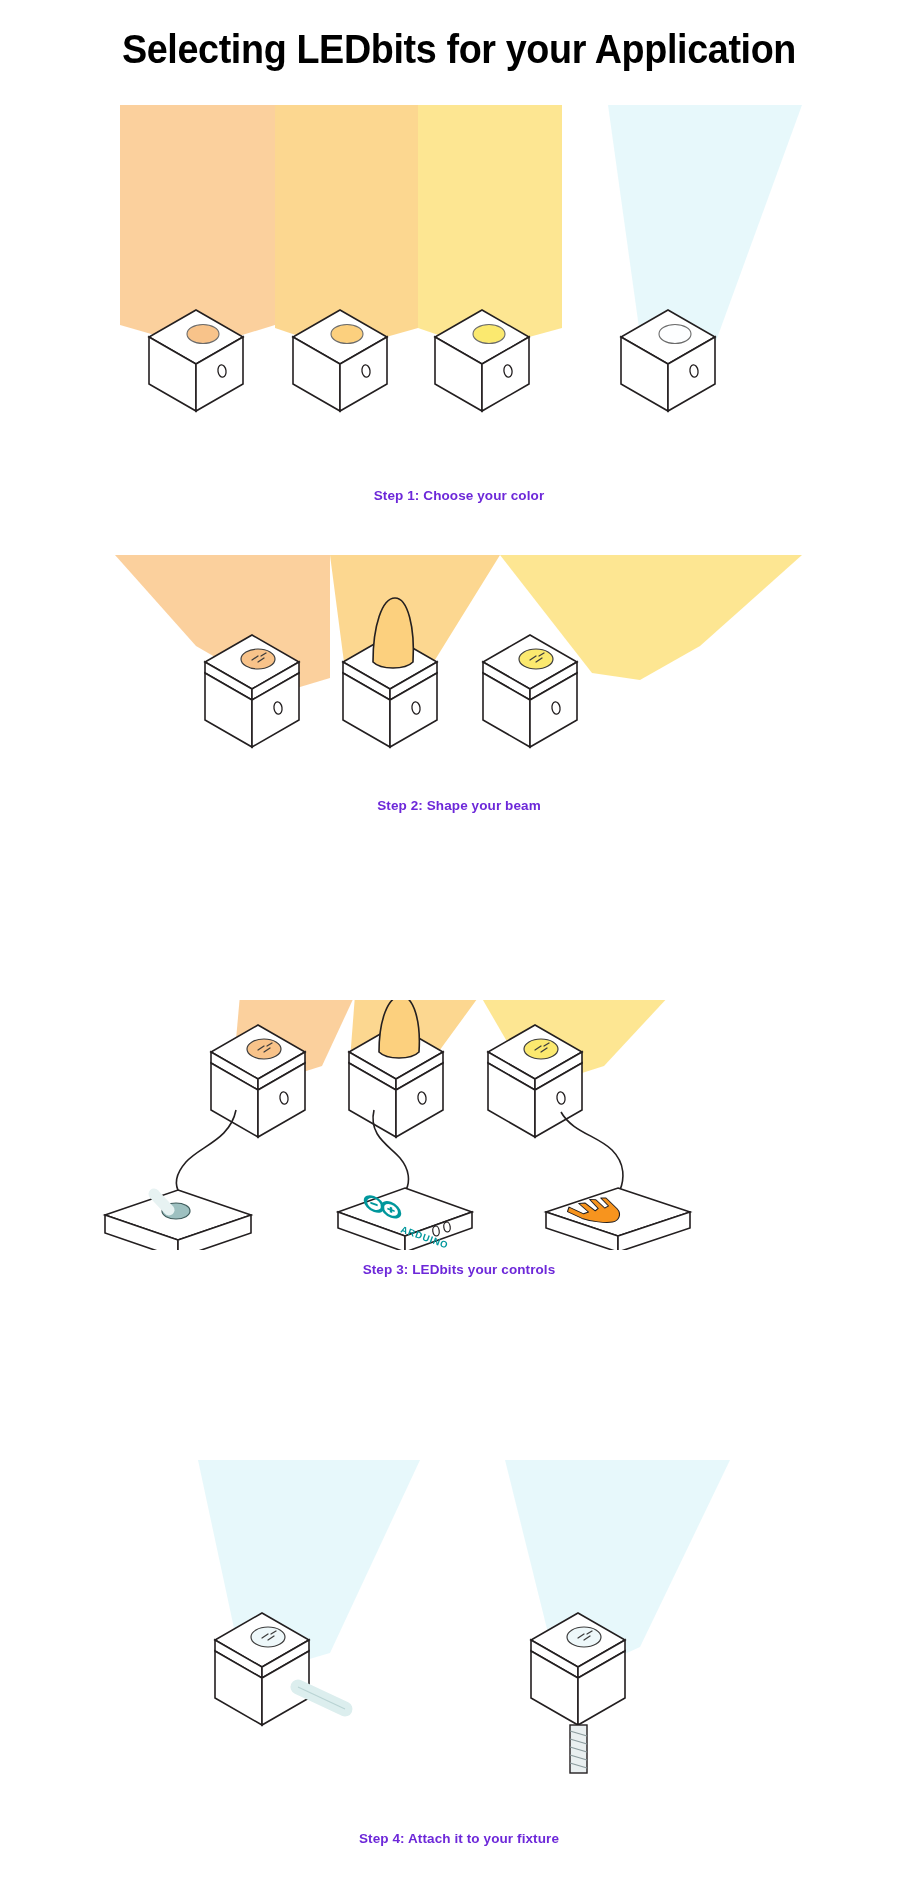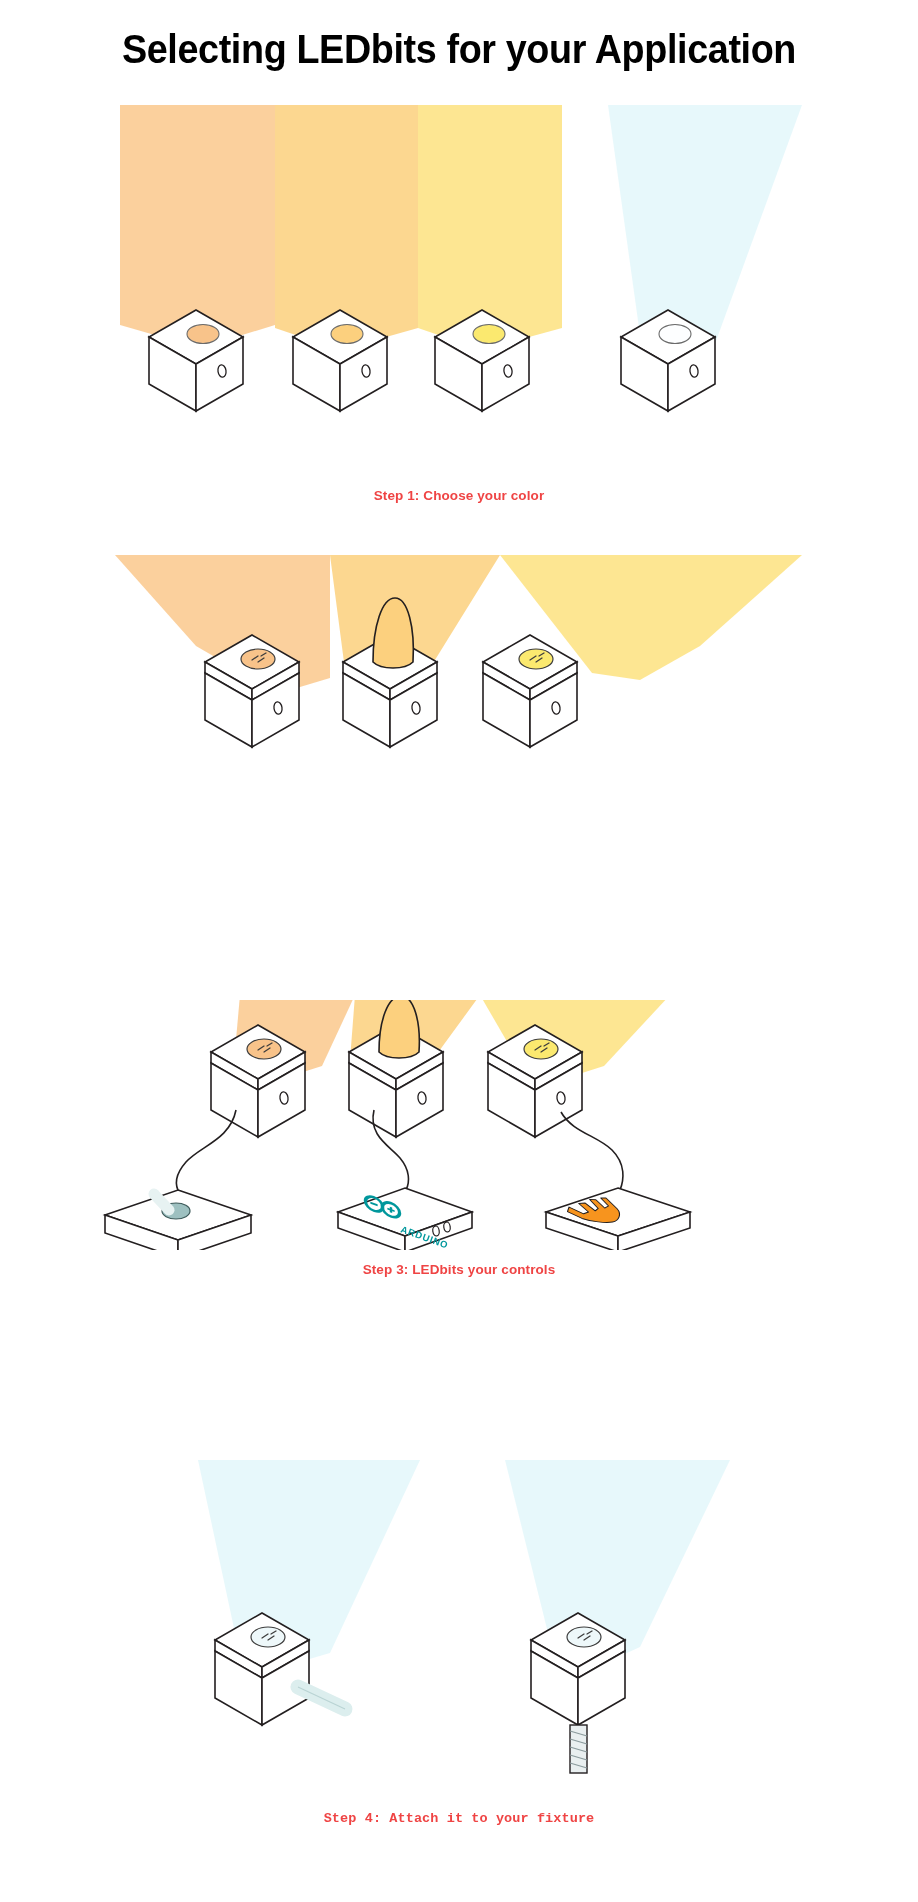--- a/index.html
+++ b/index.html
@@ -15,21 +15,21 @@
     letter-spacing:-0.4px;
     font-family:"Liberation Sans Narrow","Liberation Sans", sans-serif;
     transform:scaleX(0.92); transform-origin:center top;
     color:#000;
   }
   .step-section { position:absolute; left:0; width:918px; }
   .step-stage { position:relative; width:918px; }
   .step-stage svg { display:block; }
   .step-caption {
     position:absolute; left:0; width:918px; text-align:center;
-    font-size:13.5px; font-weight:bold; color:#ef4444;
+    font-size:13.5px; font-weight:bold; color:#6d28d9;
     font-family:"Liberation Sans Narrow","Liberation Sans", sans-serif;
     letter-spacing:0.1px;
   }
 </style>
 </head>
 <body>
 
 <div id="page-title">Selecting LEDbits for your Application</div>
 
 <div class="step-section" style="top:100px; height:420px;">
@@ -121,20 +121,21 @@
         <ellipse cx="536" cy="109" rx="17" ry="10" fill="#fbe96f" stroke="#3d3d3d" stroke-width="1.2"></ellipse>
         <g stroke="#3d3d3d" stroke-width="1.3" stroke-linecap="round">
           <line x1="530" y1="110" x2="536" y2="106"></line>
           <line x1="536" y1="112" x2="542" y2="108"></line>
           <line x1="539" y1="106" x2="544" y2="103"></line>
         </g>
         <ellipse cx="556" cy="158" rx="4" ry="6.2" fill="none" stroke="#231f20" stroke-width="1.3" transform="rotate(-8 556 158)"></ellipse>
       </g>
     </svg>
   </div>
+  <div class="step-caption" style="top:248px;">Step 2: Shape your beam</div>
 </div>
 
 <div class="step-section" style="top:1000px; height:290px;">
   <div class="step-stage">
     <svg width="918" height="250" viewBox="0 0 918 250" aria-hidden="true">
       <g>
         <polygon points="240,-5 355,-5 322,66 278,80 234,62" fill="#fbcd98" opacity="0.95"></polygon>
         <polygon points="355,-5 480,-5 434,58 395,36 350,60" fill="#fcd58a" opacity="0.95"></polygon>
         <polygon points="480,-5 670,-5 604,66 560,80 520,64" fill="#fde58c" opacity="0.95"></polygon>
       </g>
@@ -259,14 +260,14 @@
             <line x1="570" y1="276" x2="587" y2="281"></line>
             <line x1="570" y1="284" x2="587" y2="289"></line>
             <line x1="570" y1="292" x2="587" y2="297"></line>
             <line x1="570" y1="300" x2="587" y2="305"></line>
             <line x1="570" y1="308" x2="587" y2="313"></line>
           </g>
         </g>
       </g>
     </svg>
   </div>
-  <div class="step-caption" style="top:356px;font-family:Liberation Mono, monospace;">Step 4: Attach it to your fixture</div>
+  <div class="step-caption" style="top:376px;">Step 4: Attach it to your fixture</div>
 </div>
 
 </body></html>

